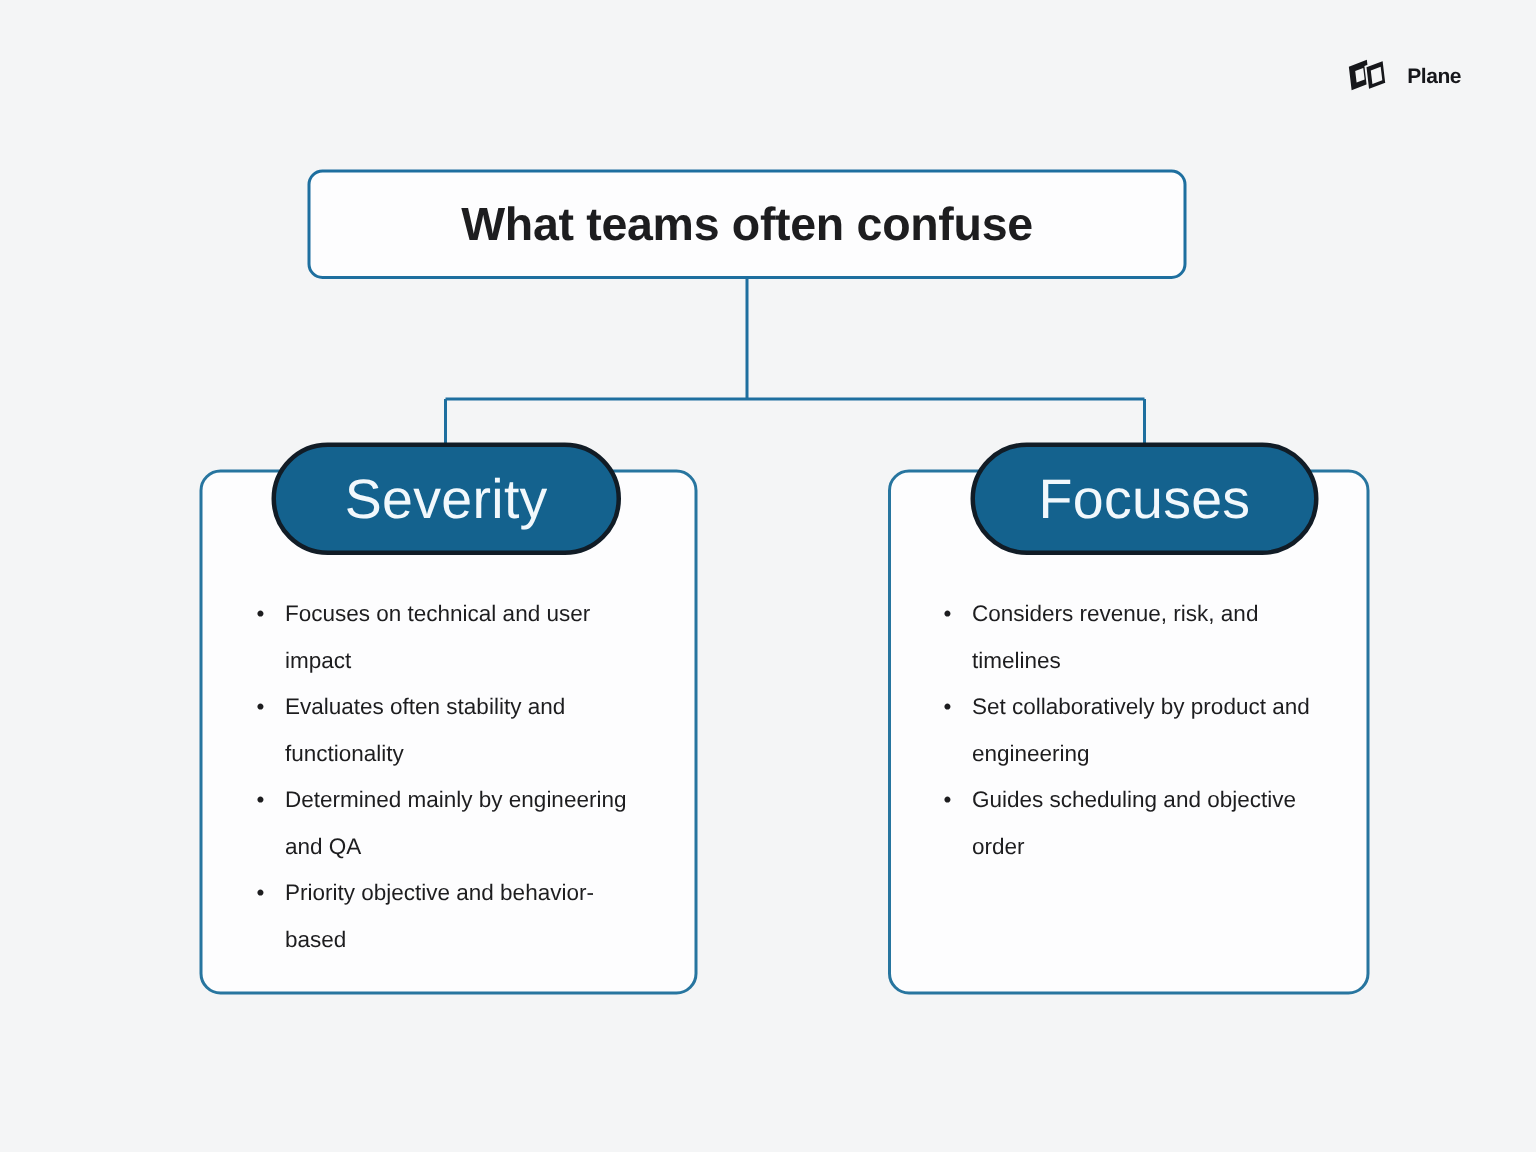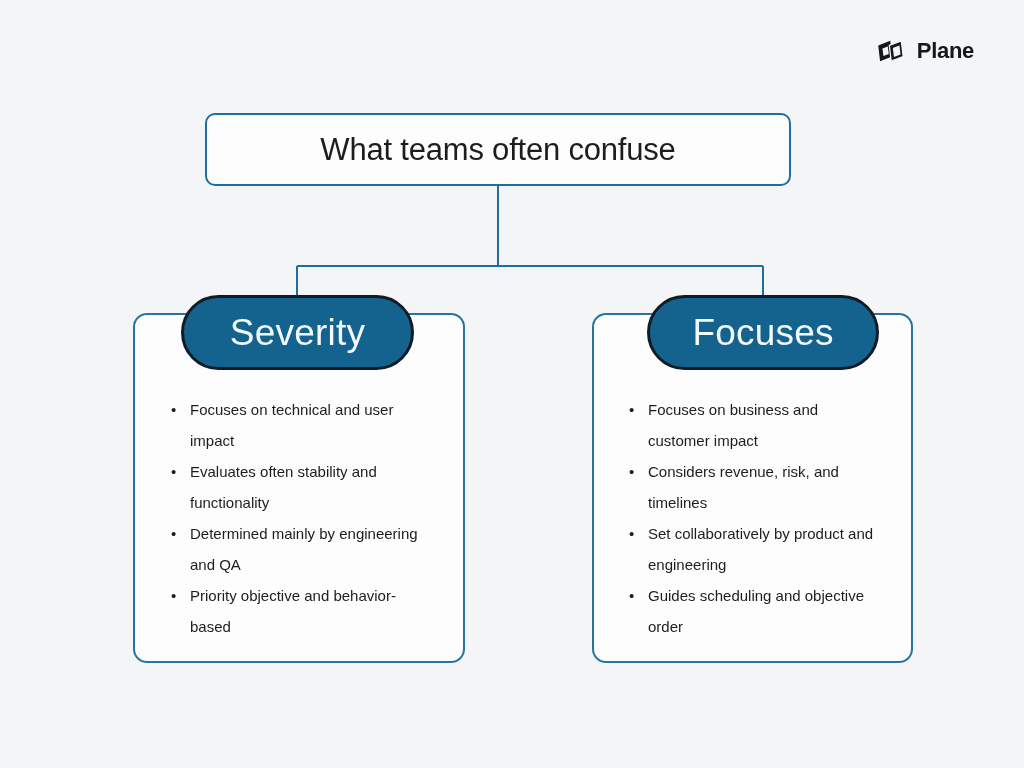--- a/index.html
+++ b/index.html
@@ -13,36 +13,36 @@
   }
   .canvas { position: absolute; inset: 0; }
 
   
   .logo {
     position: absolute; top: 38px; right: 50px;
     display: flex; align-items: center; gap: 8px;
   }
   .logo-mark { width: 32px; height: 24px; display: block; }
   .logo-text {
-    font-size: 22px; font-weight: 700; letter-spacing: -0.3px;
+    font-size: 14px; font-weight: 700; letter-spacing: -0.3px;
     color: var(--logo_color, #16171b);
   }
 
   
   svg.connectors { position: absolute; left: 0; top: 0; }
   svg.connectors path { stroke: var(--line, #1e6f9f); stroke-width: 2; fill: none; }
 
   
   .title-box {
     position: absolute; left: 205px; top: 113px; width: 586px; height: 73px;
     background: var(--card_fill, #fdfdfe);
     border: 2px solid var(--line, #1e6f9f);
     border-radius: 10px;
     display: flex; align-items: center; justify-content: center;
-    font-size: 31px; letter-spacing: -0.2px;
+    font-size: 31px; letter-spacing: -0.2px; font-weight: bold;
   }
 
   
   .card {
     position: absolute; top: 313px; height: 350px;
     background: var(--card_fill, #fdfdfe);
     border: 2px solid var(--card_border, #27759f);
     border-radius: 14px;
   }
   .card.left  { left: 133px; width: 332px; }
@@ -104,21 +104,20 @@
     <li>Evaluates often stability and functionality</li>
     <li>Determined mainly by engineering and QA</li>
     <li>Priority objective and behavior-based</li>
   </ul>
   <div class="pill left">
     <span>Severity</span>
   </div>
 
   <div class="card right"></div>
   <ul class="bullets right">
-    <li>Focuses on business and customer impact</li>
     <li>Considers revenue, risk, and timelines</li>
     <li>Set collaboratively by product and engineering</li>
     <li>Guides scheduling and objective order</li>
   </ul>
   <div class="pill right">
     <span>Focuses</span>
   </div>
 
 </div>
 

